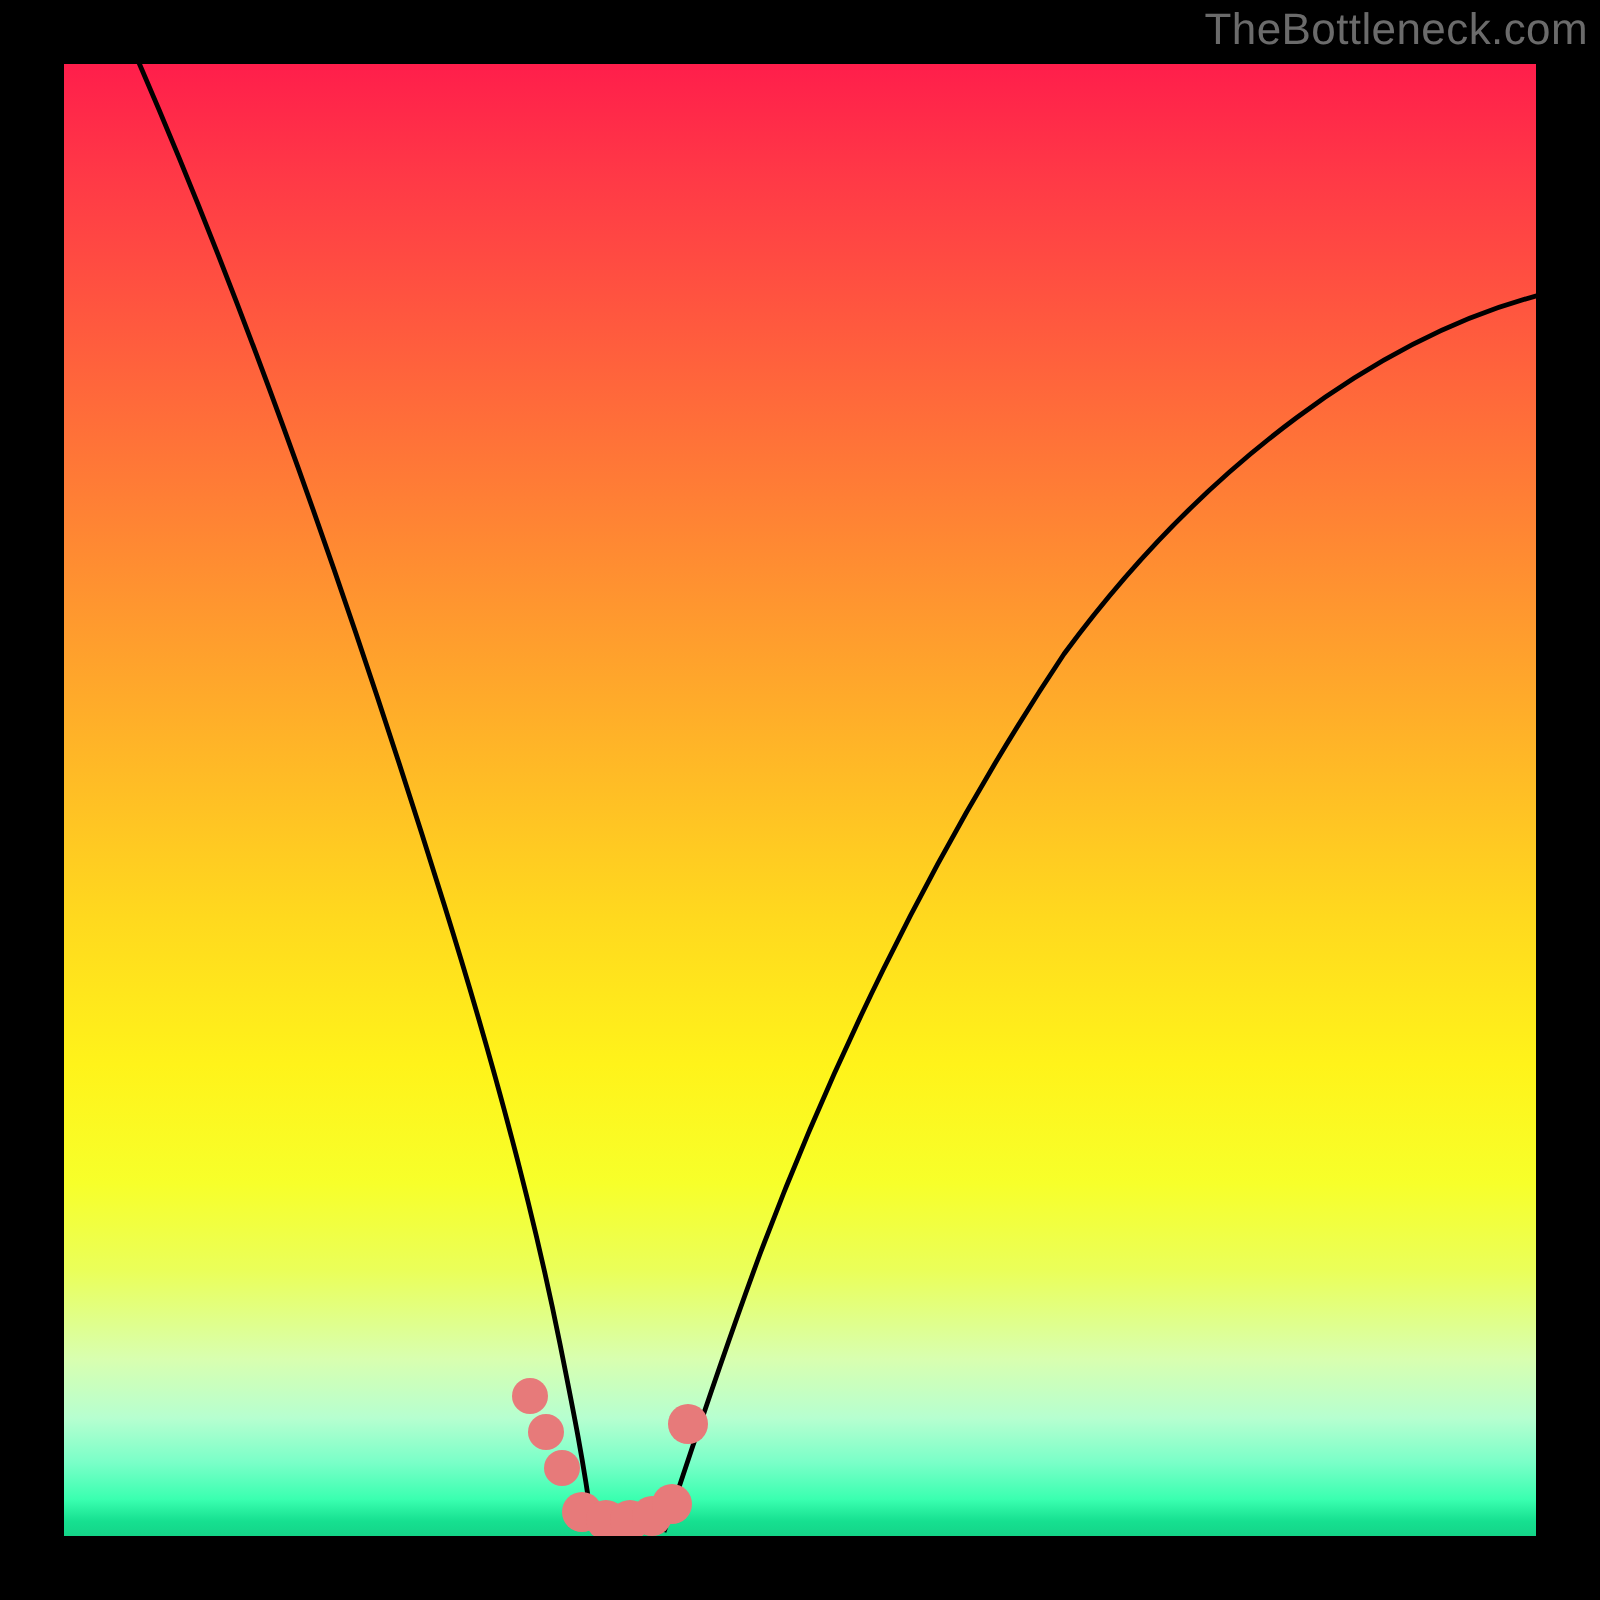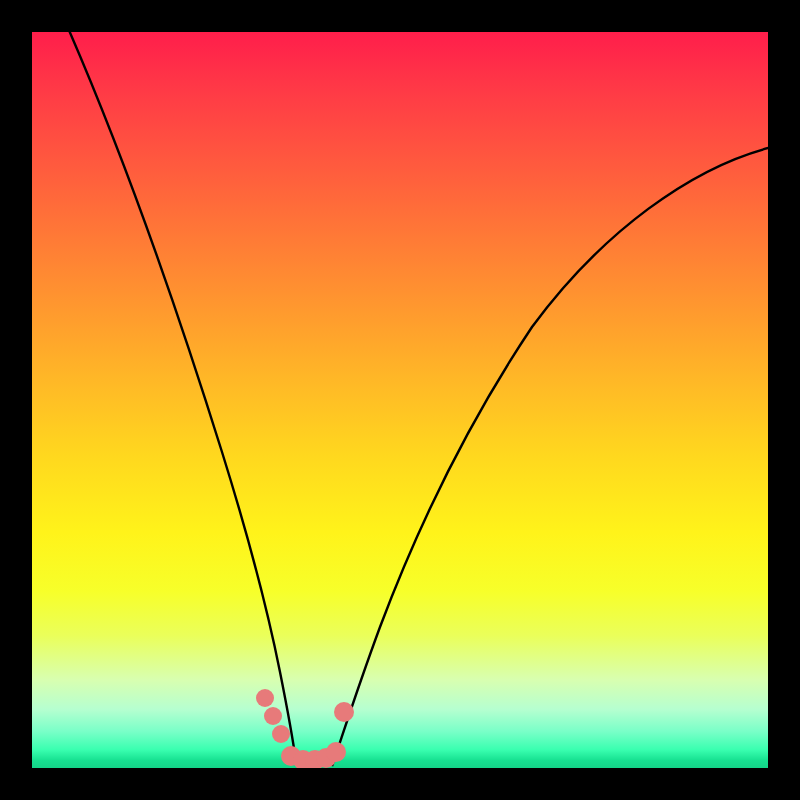--- a/index.html
+++ b/index.html
@@ -61,20 +61,21 @@
     position: absolute;
     inset: 0;
     width: 100%;
     height: 100%;
   }
 </style>
 </head>
 <body>
 
 <div class="frame">
+  <div class="watermark">TheBottleneck.com</div>
 
   <div class="plot">
     <div class="gradient"></div>
 
     <svg class="curve" viewBox="0 0 736 736" preserveAspectRatio="none">
 
       <path d="M 36 -4
                C 90 120, 140 260, 190 420
                C 215 500, 234 570, 248 640
                C 255 675, 260 700, 264 730" fill="none" stroke="#000" stroke-width="2.4"></path>

